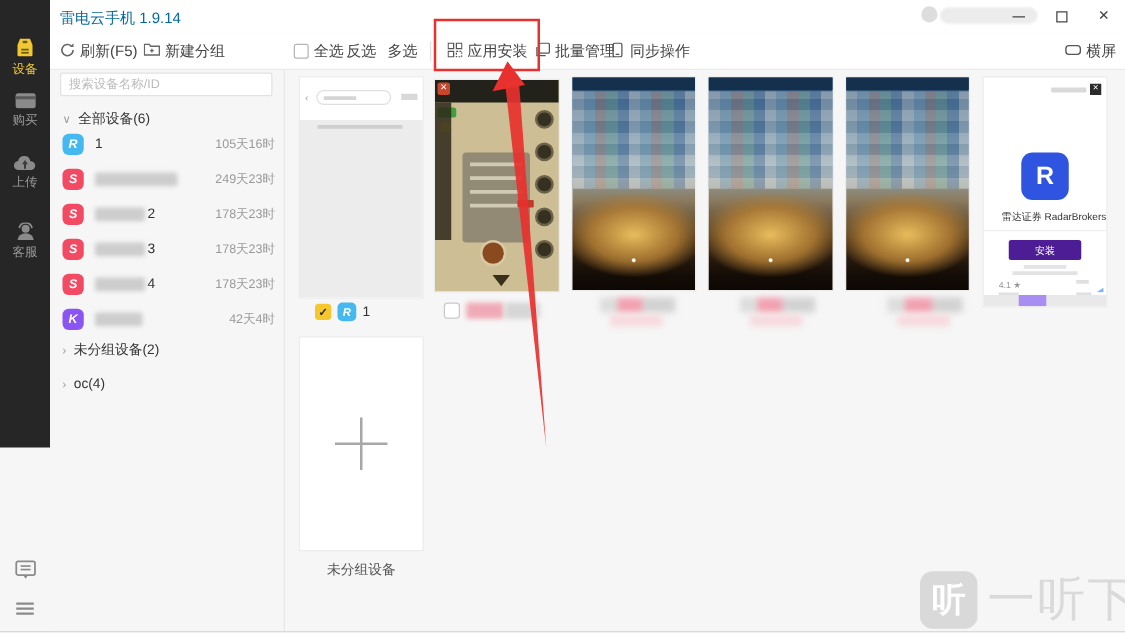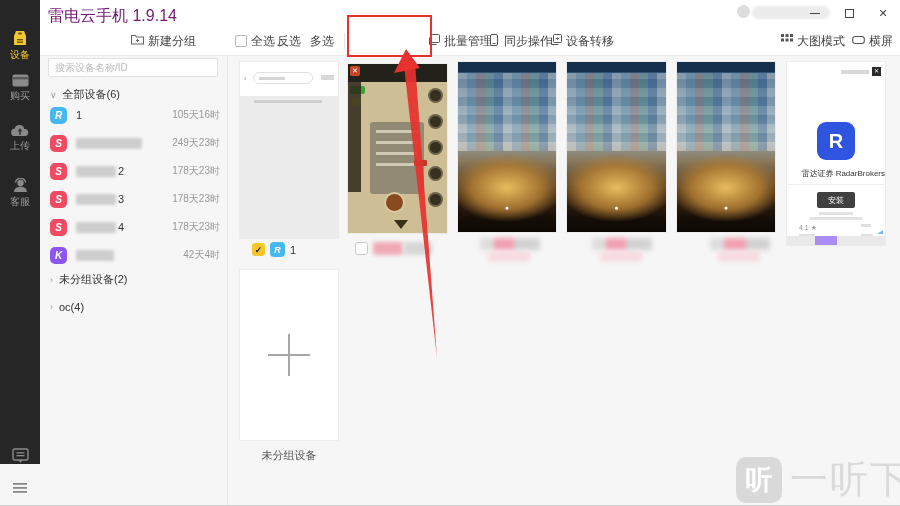--- a/index.html
+++ b/index.html
@@ -1,30 +1,30 @@
 <!DOCTYPE html>
 <html><head>
 <meta charset="utf-8">
 <style>
   * { margin:0; padding:0; box-sizing:border-box; }
   html,body { width:900px; height:506px; overflow:hidden; }
   body { font-family:"Liberation Sans", sans-serif; background:#fff; }
   #win { position:relative; width:900px; height:506px; background:#f6f6f6; border-bottom:1px solid #cfcfcf; overflow:hidden; }
 
   
-  #sidebar { position:absolute; left:0; top:0; width:40px; height:464px; background:#262626; z-index:30; }
+  #sidebar { position:absolute; left:0; top:0; width:40px; height:358px; background:#262626; z-index:30; }
   .sb-item { position:absolute; left:0; width:40px; text-align:center; color:#9a9a9a; cursor:pointer; }
   .sb-item .sb-label { display:block; font-size:10px; margin-top:2px; color:#9a9a9a; }
   .sb-item.active .sb-label { color:#f2c832; }
   .sb-item svg { display:block; margin:0 auto; }
   .sb-bottom { position:absolute; left:0; width:40px; text-align:center; }
 
   
   #titlebar { position:absolute; left:40px; top:0; right:0; height:26px; background:#ffffff; z-index:20; }
-  #title-text { position:absolute; left:8px; top:6px; font-size:16px; color:#701a75;text-align:right; }
+  #title-text { position:absolute; left:8px; top:6px; font-size:12px; color:#0369a1;text-align:right; }
   .tb-blur { position:absolute; top:6px; height:13px; border-radius:7px; background:#ececec; filter:blur(1px); }
   .tb-avatar { position:absolute; left:697px; top:5px; width:13px; height:13px; border-radius:50%; background:#ddd; filter:blur(.6px); }
   .winctl { position:absolute; top:0; width:34px; height:26px; display:flex; align-items:center; justify-content:center; cursor:pointer; color:#444; }
   .ctl-min-bar { width:10px; height:0; border-top:1px solid #444; display:block; }
   .ctl-max-box { width:9px; height:9px; border:1px solid #444; display:block; }
   .ctl-close-x { font-size:11px; line-height:1; }
 
   
   #toolbar { position:absolute; left:40px; top:26px; right:0; height:30px; background:#fff; border-bottom:1px solid #ebebeb; z-index:18; }
   .tbar-item { position:absolute; top:0; height:30px; display:flex; align-items:center; gap:4px; font-size:12px; color:#444; cursor:pointer; white-space:nowrap; }
@@ -94,21 +94,21 @@
   .blur-name span { display:inline-block; height:12px; }
   .blur-name2 { position:absolute; height:9px; border-radius:2px; background:#f6d8dd; filter:blur(2.5px); }
 
   
   .radar-topline { position:absolute; right:4px; top:5px; display:flex; gap:3px; align-items:center; }
   .radar-topline i { display:inline-block; width:28px; height:4px; background:#d9d9d9; }
   .radar-topline b { display:inline-block; width:9px; height:9px; background:#2b2b2b; color:#fff; font-size:6px; line-height:9px; text-align:center; font-weight:normal; }
   .radar-logo { position:absolute; left:50%; top:60px; transform:translateX(-50%); width:38px; height:38px; border-radius:9px; background:#2f55e0; color:#fff; font-size:20px; font-weight:bold; display:flex; align-items:center; justify-content:center; }
   .radar-name { position:absolute; left:0; right:0; top:106px; text-align:right; font-size:8px; color:#333; }
   .radar-div { position:absolute; left:0; right:0; top:122px; border-top:1px solid #efefef; }
-  .radar-install { position:absolute; left:50%; top:130px; transform:translateX(-50%); width:38px; height:16px; background:#404040; color:#fff; font-size:8px; border:none; border-radius:2px; cursor:pointer; font-family:Liberation Sans, sans-serif; }
+  .radar-install { position:absolute; left:50%; top:130px; transform:translateX(-50%); width:58px; height:16px; background:#4c1d95; color:#fff; font-size:8px; border:none; border-radius:2px; cursor:pointer; font-family:Liberation Sans, sans-serif; }
   .radar-sub { position:absolute; left:50%; transform:translateX(-50%); height:3px; background:#e3e3e3; }
   .radar-rate { position:absolute; left:12px; top:162px; font-size:7px; color:#9a9a9a; }
   .radar-rate2 { position:absolute; right:14px; top:162px; width:10px; height:3px; background:#e0e0e0; }
   .radar-rate3 { position:absolute; left:12px; top:172px; width:16px; height:3px; background:#e0e0e0; }
   .radar-rate4 { position:absolute; right:12px; top:172px; width:12px; height:3px; background:#e0e0e0; }
   .radar-bar { position:absolute; left:0; right:0; bottom:0; height:9px; background:#e9e9e9; }
   .radar-bar i { position:absolute; left:28px; top:0; width:22px; height:9px; background:#a98df2; }
   .radar-corner { position:absolute; right:2px; bottom:11px; width:6px; height:4px; background:#7ab6f5; clip-path:polygon(100% 0,0 100%,100% 100%); }
 
   
@@ -201,21 +201,30 @@
       </div>
     <div class="winctl" style="right:34px;">
         <span class="ctl-max-box"></span>
       </div>
     <div class="winctl" style="right:0;">
         <span class="ctl-close-x">✕</span>
       </div>
   </header>
 
   <div id="toolbar">
-    <div class="tbar-item" style="left:91px;">
+    <div class="tbar-item" style="left:8px;">
+      <span>
+        <svg width="12" height="12" viewBox="0 0 12 12">
+            <path d="M10.5 6a4.5 4.5 0 1 1-1.4-3.2" fill="none" stroke="#666" stroke-width="1.3"></path>
+            <path d="M10.8 0.6v3h-3z" fill="#666"></path>
+          </svg>
+      </span>
+      <span>刷新(F5)</span>
+    </div>
+    <div class="tbar-item" style="left:75px;">
       <span>
         <svg width="13" height="11" viewBox="0 0 13 11">
             <path d="M0.5 1.5h4l1 1.5h7v7h-12z" fill="none" stroke="#666" stroke-width="1.1"></path>
             <path d="M6.5 5v3M5 6.5h3" stroke="#666" stroke-width="1.1"></path>
           </svg>
       </span>
       <span>新建分组</span>
     </div>
 
     <div class="tbar-item" style="left:195px;text-align:right;">
@@ -223,64 +232,50 @@
       <span>全选</span>
     </div>
     <div class="tbar-item" style="left:237px;">
       <span>反选</span>
     </div>
     <div class="tbar-item" style="left:270px;">
       <span>多选</span>
     </div>
     <span class="tbar-divider"></span>
 
+    <div class="tbar-item" style="left:318px;">
+      <span>
+        <svg width="12" height="12" viewBox="0 0 12 12">
+            <rect x="0.5" y="0.5" width="4.4" height="4.4" fill="none" stroke="#555" stroke-width="1"></rect>
+            <rect x="7.1" y="0.5" width="4.4" height="4.4" fill="none" stroke="#555" stroke-width="1"></rect>
+            <rect x="0.5" y="7.1" width="4.4" height="4.4" fill="none" stroke="#555" stroke-width="1"></rect>
+            <rect x="7.1" y="7.1" width="4.4" height="4.4" fill="none" stroke="#555" stroke-width="1" stroke-dasharray="1.5 1"></rect>
+          </svg>
+      </span>
+      <span>应用安装</span>
+    </div>
     <div class="tbar-item" style="left:388px;">
       <span>
         <svg width="12" height="12" viewBox="0 0 12 12">
             <rect x="3.5" y="0.5" width="8" height="8" rx="1" fill="none" stroke="#555" stroke-width="1"></rect>
             <path d="M1.5 3.5v7h7" fill="none" stroke="#555" stroke-width="1"></path>
           </svg>
       </span>
       <span>批量管理</span>
     </div>
     <div class="tbar-item" style="left:448px;">
       <span>
         <svg width="12" height="12" viewBox="0 0 12 12">
             <rect x="2.5" y="0.5" width="7" height="11" rx="1.5" fill="none" stroke="#555" stroke-width="1"></rect>
             <rect x="4.5" y="9" width="3" height="1" fill="#555"></rect>
           </svg>
       </span>
       <span>同步操作</span>
     </div>
-    <div class="tbar-item" style="left:510px;">
-      <span>
-        <svg width="12" height="12" viewBox="0 0 12 12">
-            <rect x="3.5" y="0.5" width="8" height="8" rx="1" fill="none" stroke="#555" stroke-width="1"></rect>
-            <path d="M1.5 3.5v7h7" fill="none" stroke="#555" stroke-width="1"></path>
-            <path d="M5.5 4.5h3m0 0-1.2-1.2M8.5 4.5 7.3 5.7" stroke="#555" stroke-width="0.9" fill="none"></path>
-          </svg>
-      </span>
-      <span>设备转移</span>
-    </div>
-
-    <div class="tbar-item" style="left:741px;">
-      <span>
-        <svg width="12" height="11" viewBox="0 0 12 11">
-            <g fill="#555">
-              <rect x="0" y="0" width="3" height="3"></rect>
-              <rect x="4.5" y="0" width="3" height="3"></rect>
-              <rect x="9" y="0" width="3" height="3"></rect>
-              <rect x="0" y="4.5" width="3" height="3"></rect>
-              <rect x="4.5" y="4.5" width="3" height="3"></rect>
-              <rect x="9" y="4.5" width="3" height="3"></rect>
-            </g>
-          </svg>
-      </span>
-      <span>大图模式</span>
-    </div>
+
     <div class="tbar-item" style="left:812px;">
       <span>
         <svg width="13" height="10" viewBox="0 0 13 10">
             <rect x="0.7" y="1.5" width="11.6" height="7" rx="2.5" fill="none" stroke="#555" stroke-width="1.1"></rect>
           </svg>
       </span>
       <span>横屏</span>
     </div>
   </div>
 

